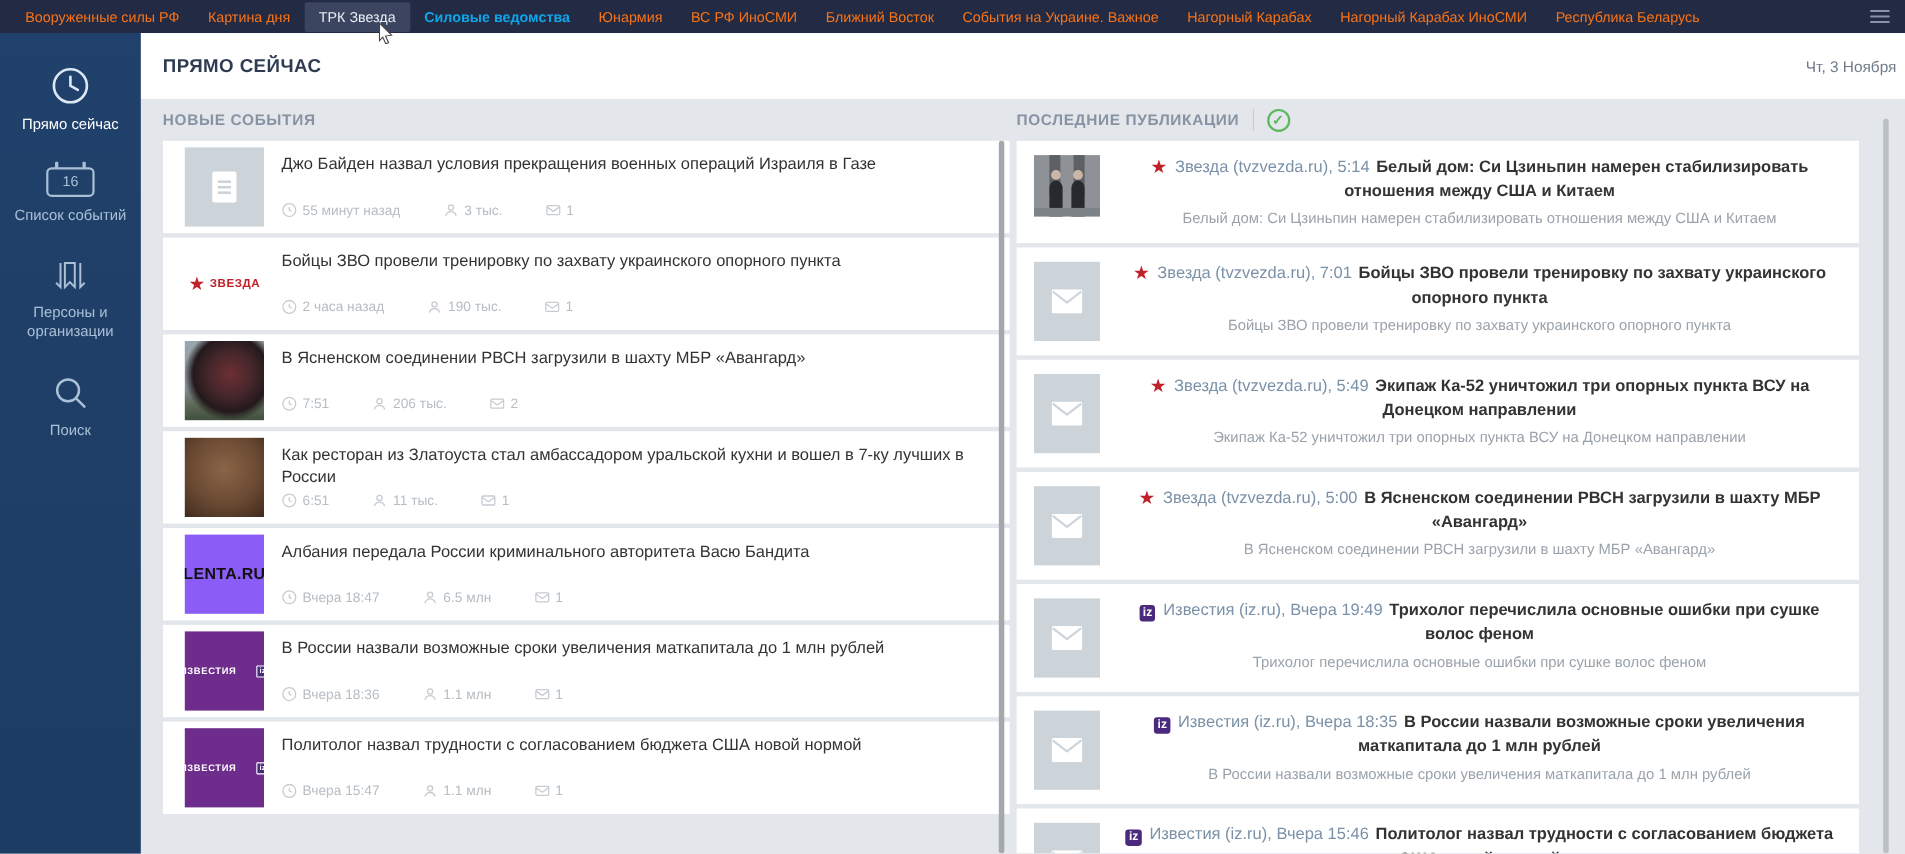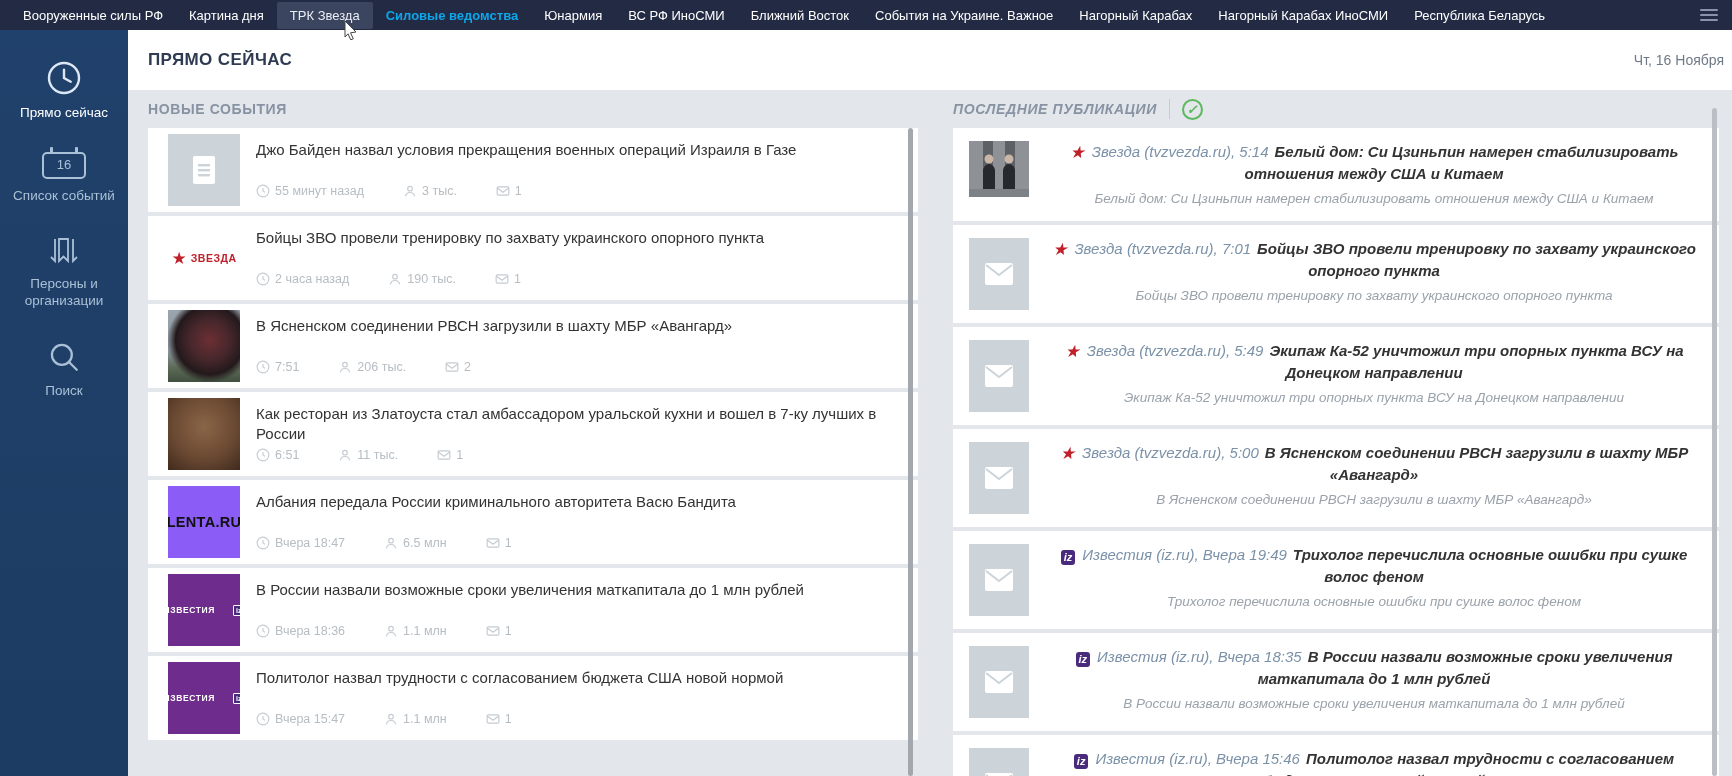--- a/index.html
+++ b/index.html
@@ -2,21 +2,21 @@
 <html><head>
 <meta charset="utf-8">
 <style>
   * { margin:0; padding:0; box-sizing:border-box; }
   html,body { width:1732px; height:776px; overflow:hidden; background:#e3e6ea;
               font-family:"Liberation Sans", sans-serif; }
 
   
   .topnav { position:absolute; top:0; left:0; width:1732px; height:30px;
             background:#232b44; display:flex; align-items:center; padding:0 10px; z-index:6; }
-  .topnav .nav-item { color:#ffffff; font-size:13px; padding:6px 13px; white-space:nowrap;
+  .topnav .nav-item { color:#f97316; font-size:13px; padding:6px 13px; white-space:nowrap;
                       cursor:pointer; border-radius:2px; }
   .topnav .nav-item.active { background:#3c455f; color:#e9edf5; }
   .topnav .nav-item.hovered { color:#0ea5e9; font-weight:bold; }
   .hamburger { margin-left:auto; width:18px; height:12px; display:flex; flex-direction:column;
                justify-content:space-between; cursor:pointer; margin-right:4px; }
   .hamburger span { display:block; height:2px; background:#8a93a8; border-radius:1px; }
 
   
   .sidebar { position:absolute; top:30px; left:0; width:128px; bottom:0;
              background:linear-gradient(180deg,#20416b 0%,#1d3c63 100%); z-index:5; }
@@ -34,21 +34,21 @@
 
   
   .main { position:absolute; left:128px; top:30px; right:0; bottom:0; background:#e3e6ea; overflow:hidden; }
   .page-header { position:absolute; top:0; left:0; right:0; height:60px; background:#ffffff;
                  display:flex; align-items:center; padding:0 8px 0 20px; }
   .page-title { font-size:17px; font-weight:bold; color:#2f3b52; letter-spacing:.4px; }
   .page-date { margin-left:auto; color:#6f7a88; font-size:14px; white-space:nowrap; }
 
   .col { position:absolute; top:60px; bottom:0; overflow:hidden; }
   .col-left  { left:20px;  width:770px; }
-  .col-right { left:825px; width:766px;font-style:italic; }
+  .col-right { left:796px; width:766px; }
   .section-head { height:38px; display:flex; align-items:center; color:#8793a3;
                   font-size:14px; font-weight:bold; letter-spacing:.6px; }
   .sep { width:1px; height:20px; background:#c6ccd3; margin:0 12px; }
   .check-ico { width:21px; height:21px; border:2px solid #5cb85c; border-radius:50%;
                color:#5cb85c; display:flex; align-items:center; justify-content:center;
                font-size:13px; font-weight:bold; cursor:pointer; }
 
   
   .ev-item { background:#fff; height:84px; margin-bottom:4px; display:flex;
              padding:6px 30px 6px 20px; cursor:pointer; }
@@ -168,21 +168,21 @@
         </svg>
     </div>
     <div>Поиск</div>
   </div>
 </div>
 
 <div class="main">
 
   <div class="page-header">
     <div class="page-title">ПРЯМО СЕЙЧАС</div>
-    <div class="page-date">Чт, 16 Ноября</div>
+    <div class="page-date">Чт, 3 Ноября</div>
   </div>
 
   <div class="col col-left">
     <div class="section-head">НОВЫЕ СОБЫТИЯ</div>
 
     <div class="ev-item">
       <div class="thumb ph-doc">
         <svg width="26" height="32" viewBox="0 0 26 32">
             <rect x="2" y="2" width="22" height="28" rx="2" fill="#fff"></rect>
             <rect x="7" y="10" width="12" height="2.4" fill="#ccd4d9"></rect>

